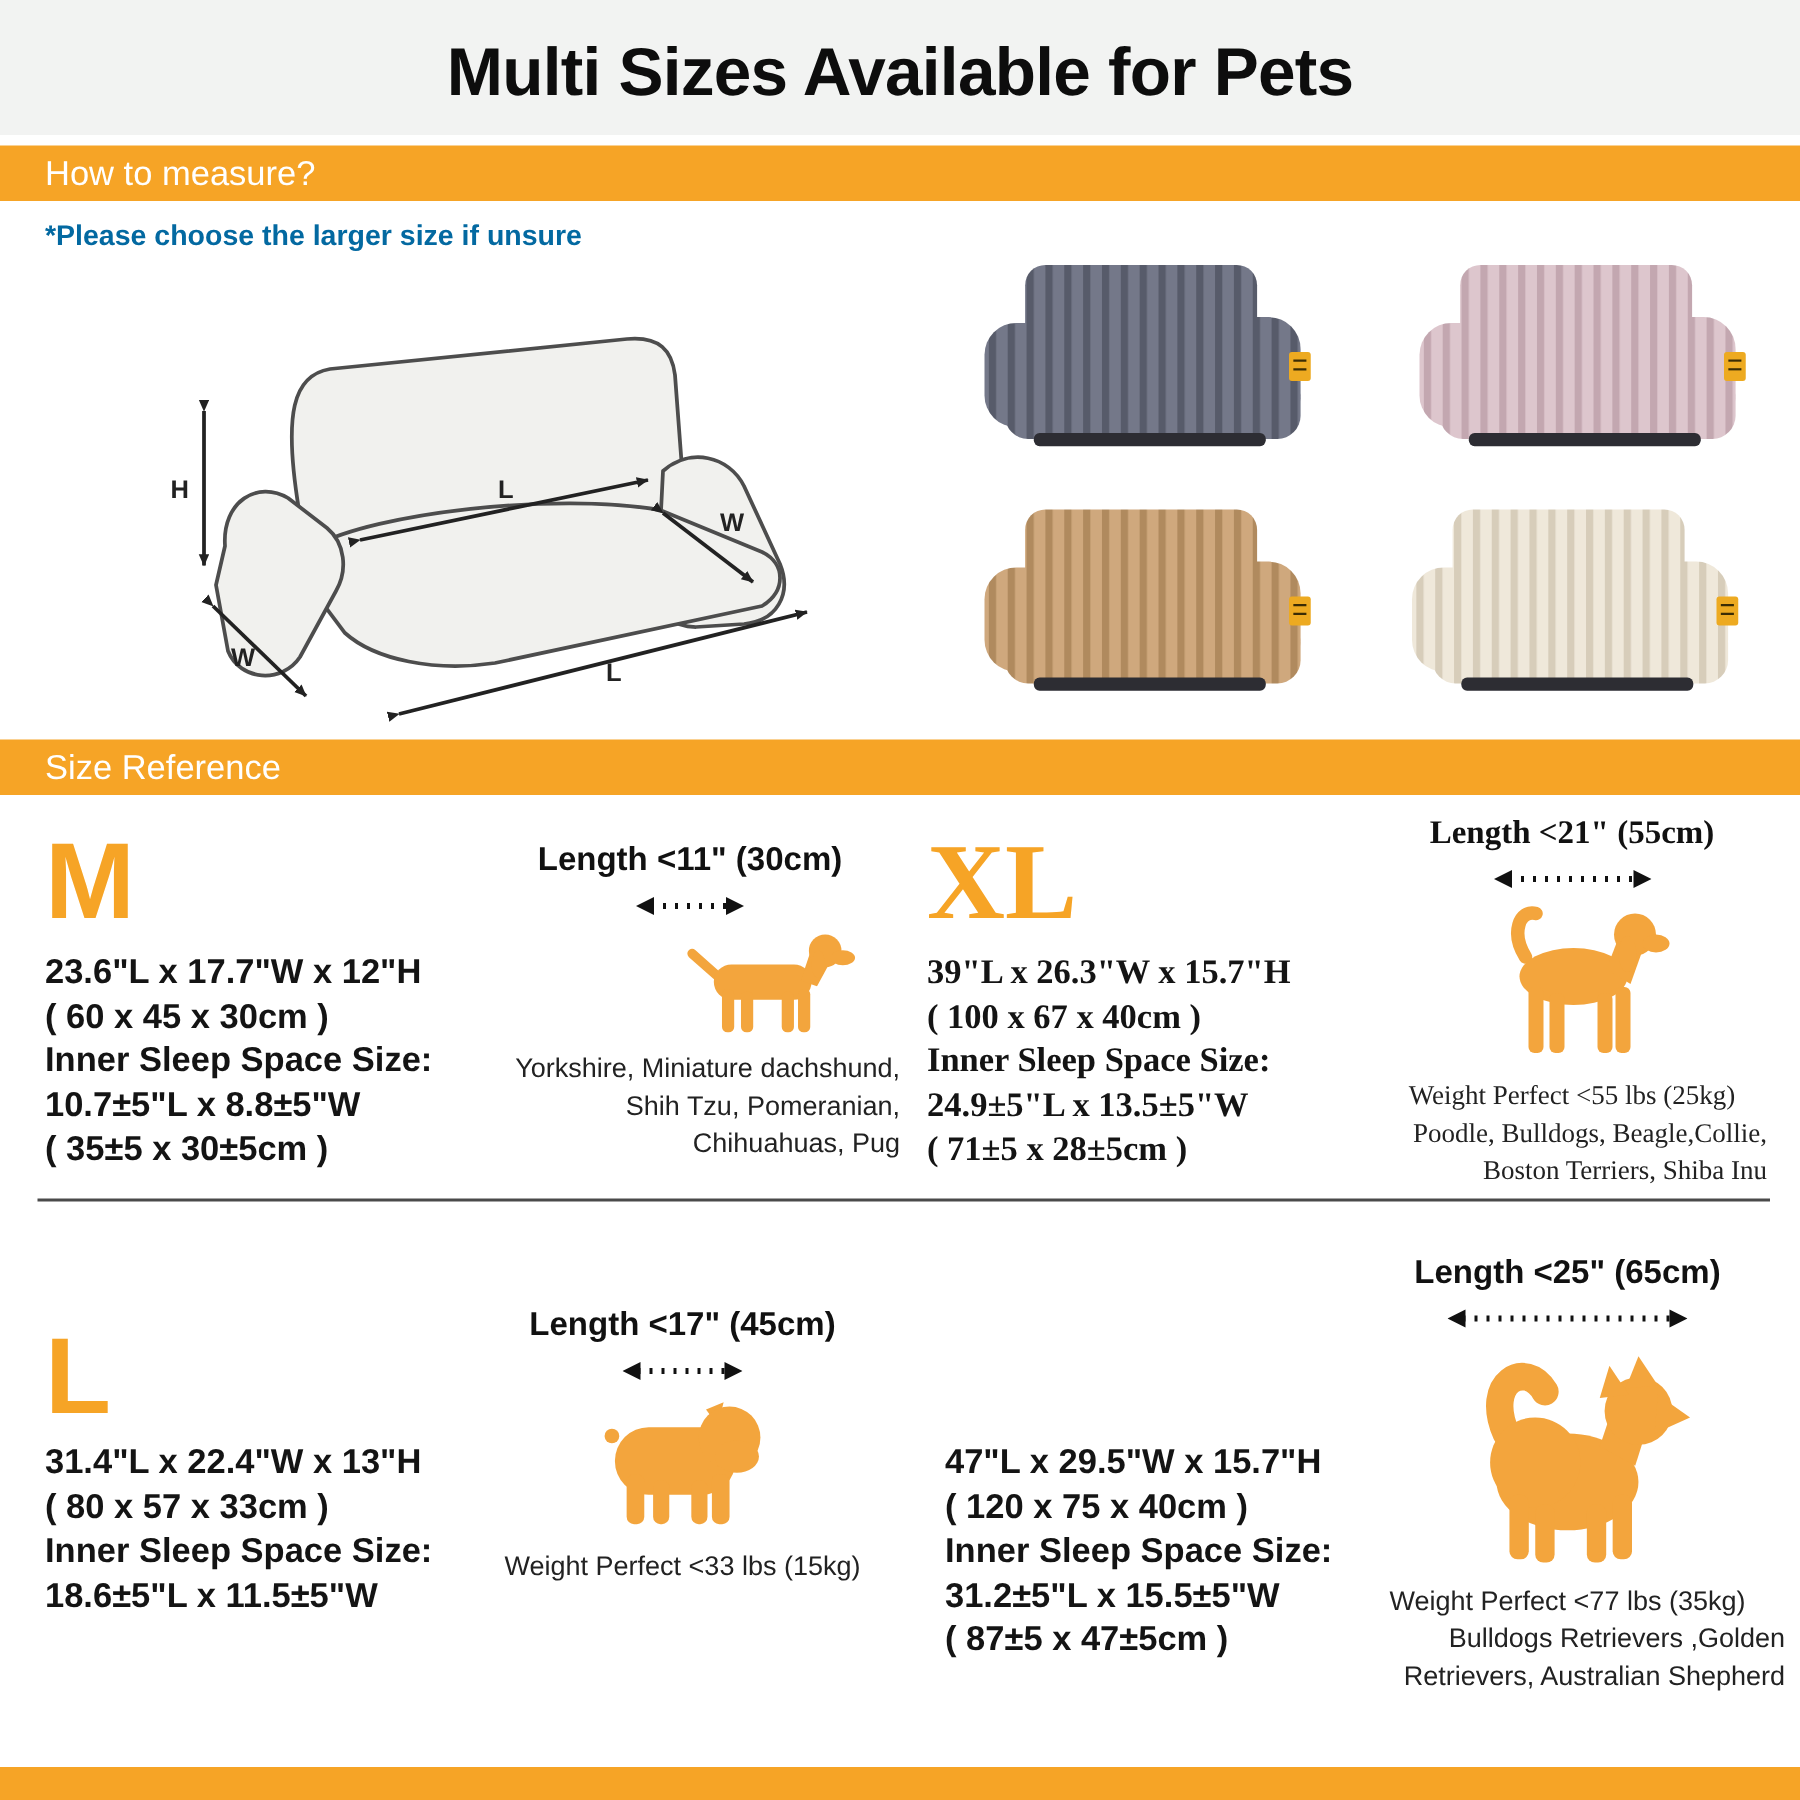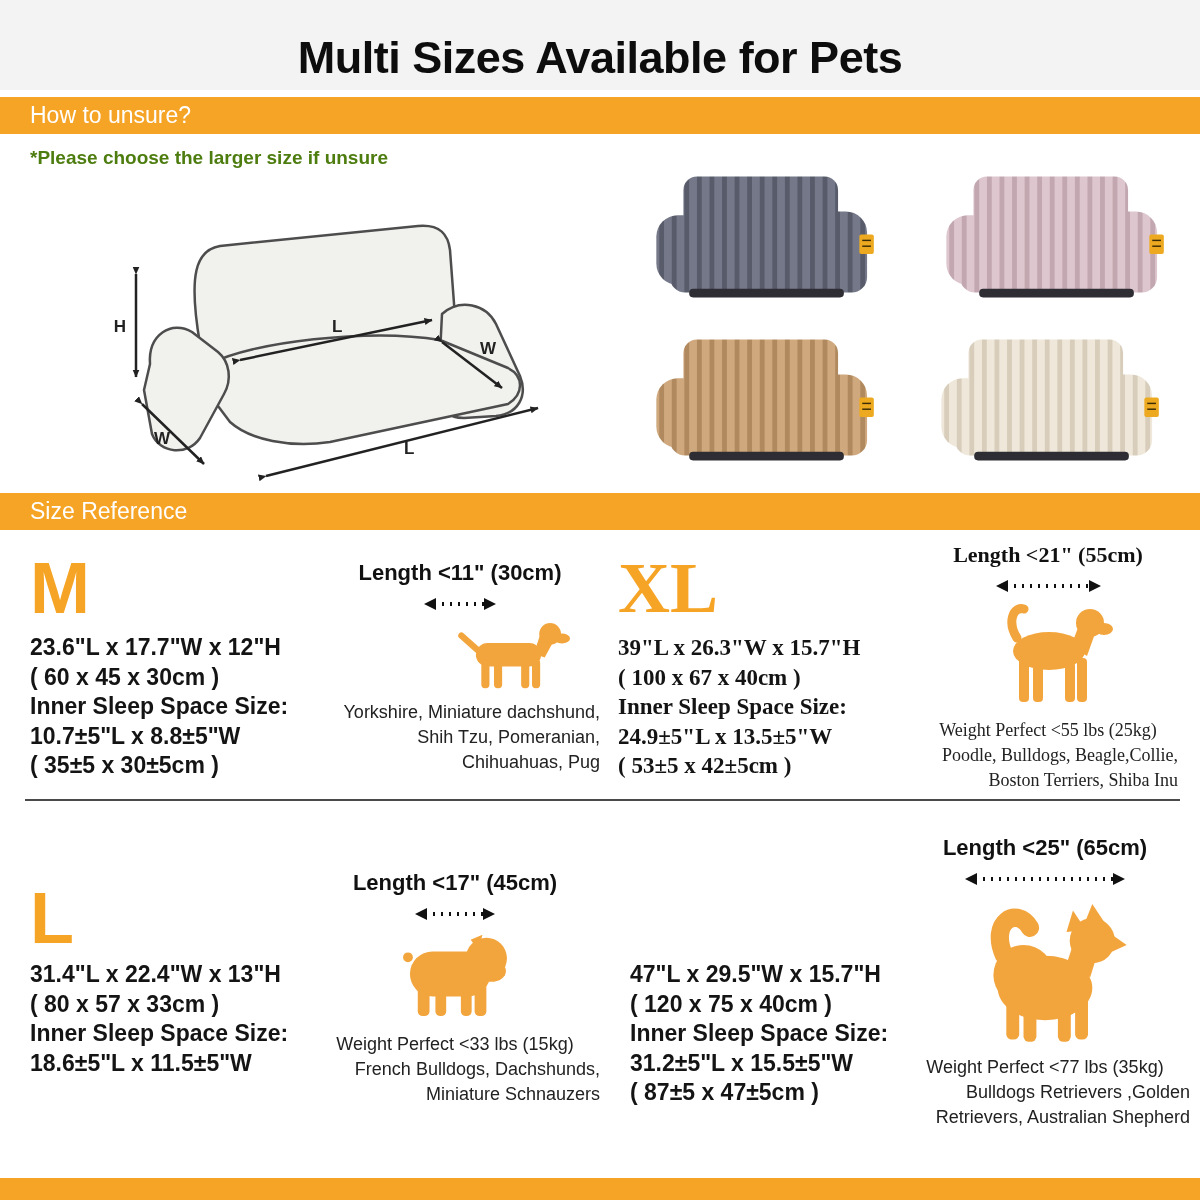--- a/index.html
+++ b/index.html
@@ -4,30 +4,30 @@
 <style>
   * { margin:0; padding:0; box-sizing:border-box; }
   body { background:#fff; }
   .page {
     position:relative; width:1200px; height:1200px; overflow:hidden;
     background:#fff; font-family:"Liberation Sans", sans-serif; color:#1a1a1a;
   }
   
   .header { position:absolute; top:0; left:0; width:1200px; height:90px; background:#f2f3f2; }
   .main-title {
-    text-align:center; padding-top:32px; font-size:45px; font-weight:900;
+    text-align:center; padding-top:22px; font-size:45px; font-weight:900;
     letter-spacing:-0.5px; color:#0d0d0d;
   }
   .banner {
     position:absolute; left:0; width:1200px; height:37px; background:#f6a426;
     color:#fff; font-size:23px; font-weight:500; line-height:37px; padding-left:30px;
   }
   .banner-how { top:97px; }
   .banner-size { top:493px; }
-  .note { position:absolute; top:147px; left:30px; font-size:19px; font-weight:700; color:#4d7c0f; }
+  .note { position:absolute; top:147px; left:30px; font-size:19px; font-weight:700; color:#0369a1; }
 
   
   .diagram { position:absolute; top:192px; left:88px; }
   .diagram text { font-weight:700; font-size:17px; fill:#222; }
 
   
   .photos {
     position:absolute; top:165px; left:640px; width:550px; height:310px;
     display:grid; grid-template-columns:265px 265px; grid-template-rows:145px 145px;
     column-gap:20px; row-gap:18px;
@@ -79,21 +79,21 @@
 </style>
 </head>
 <body>
 
 <div class="page">
 
   <div class="header">
     <div class="main-title">Multi Sizes Available for Pets</div>
   </div>
 
-  <div class="banner banner-how">How to unsure?</div>
+  <div class="banner banner-how">How to measure?</div>
 
   <div class="note">*Please choose the larger size if unsure</div>
 
   <svg class="diagram" width="480" height="300" viewBox="0 0 480 300">
     <defs>
       <marker id="ah" markerWidth="9" markerHeight="8" refX="7.5" refY="3.5" orient="auto" markerUnits="userSpaceOnUse">
         <path d="M0,0 L8,3.5 L0,7 Z" fill="#222"></path>
       </marker>
     </defs>
 
@@ -227,21 +227,21 @@
     </div>
   </section>
 
   <section class="size-block block-xl">
     <div class="size-label">XL</div>
     <div class="size-specs">
       <div>39"L x 26.3"W x 15.7"H</div>
       <div>( 100 x 67 x 40cm )</div>
       <div class="inner-title">Inner Sleep Space Size:</div>
       <div>24.9±5"L x 13.5±5"W</div>
-      <div>( 53±5 x 42±5cm )</div>
+      <div>( 71±5 x 28±5cm )</div>
     </div>
     <div class="size-right">
       <div class="length-label">Length &lt;21" (55cm)</div>
       <svg class="dotted-arrow" width="105" height="16" viewBox="0 0 105 16">
         <line x1="10" y1="8" x2="95" y2="8" stroke="#111" stroke-width="4" stroke-dasharray="2 6"></line>
         <polygon points="0,8 12,2 12,14" fill="#111"></polygon>
           <polygon points="105,8 93,2 93,14" fill="#111"></polygon>
       </svg>
       <svg class="dog" width="132" height="112" viewBox="0 0 130 112" fill="#f3a53d">
         <path d="M34,42 C24,26 30,10 41,13" stroke="#f3a53d" stroke-width="9" stroke-linecap="round" fill="none"></path>
@@ -282,21 +282,20 @@
         <rect x="14" y="28" width="82" height="46" rx="23"></rect>
         <rect x="22" y="60" width="12" height="34" rx="5"></rect>
         <rect x="40" y="64" width="11" height="30" rx="5"></rect>
         <rect x="66" y="64" width="11" height="30" rx="5"></rect>
         <rect x="80" y="60" width="12" height="34" rx="5"></rect>
         <polygon points="76,16 88,11 84,27"></polygon>
         <circle cx="92" cy="35" r="21"></circle>
         <ellipse cx="97" cy="48" rx="15" ry="11"></ellipse>
       </svg>
       <div class="weight-text">Weight Perfect &lt;33 lbs (15kg)</div>
-      <div class="breeds-text">French Bulldogs, Dachshunds, Miniature Schnauzers</div>
     </div>
   </section>
 
   <section class="size-block block-2xl">
     <div class="size-specs">
       <div>47"L x 29.5"W x 15.7"H</div>
       <div>( 120 x 75 x 40cm )</div>
       <div class="inner-title">Inner Sleep Space Size:</div>
       <div>31.2±5"L x 15.5±5"W</div>
       <div>( 87±5 x 47±5cm )</div>

